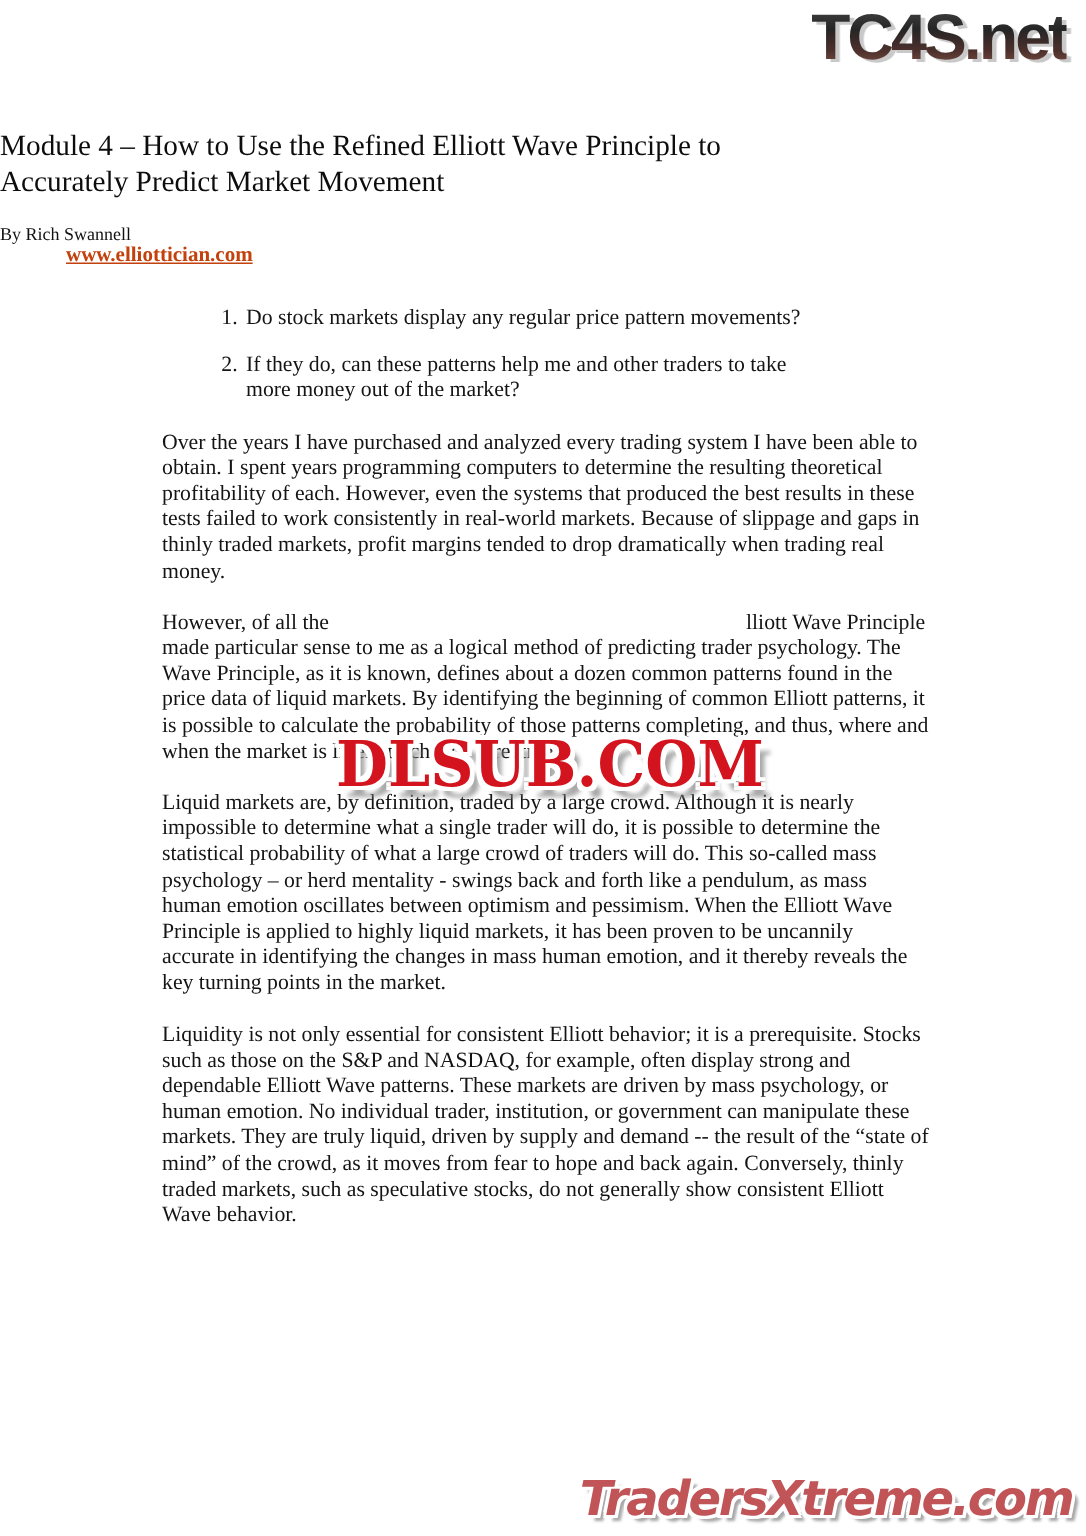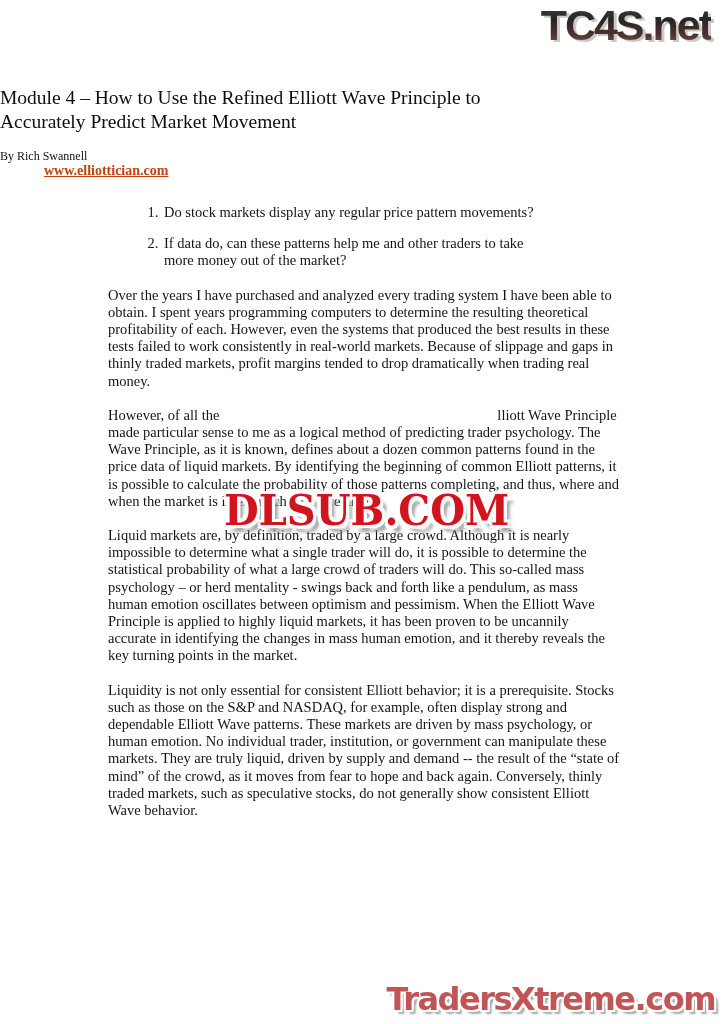--- a/index.html
+++ b/index.html
@@ -101,41 +101,42 @@
     top: 980px; right: 9px;
     font-family: "DejaVu Sans", sans-serif;
     font-weight: bold;
     font-size: 32px;
     letter-spacing: -1.5px;
     color: #c05456;
     text-shadow:
       -2px -2px 0 #fff, 2px -2px 0 #fff, -2px 2px 0 #fff, 2px 2px 0 #fff,
       -2px 0 0 #fff, 2px 0 0 #fff, 0 -2px 0 #fff, 0 2px 0 #fff,
       4px 4px 2px rgba(150,150,150,0.85);
+    font-style: italic;
   }
 </style>
 </head>
 <body>
 
 <div class="tc4s-logo">TC4S.net</div>
 
 <div class="title-block">
   <div>Module 4 – How to Use the Refined Elliott Wave Principle to</div>
   <div>Accurately Predict Market Movement</div>
 </div>
 
 <div class="byline-block">
   <div>By Rich Swannell</div>
   <a class="site-link" href="www.elliottician.com">www.elliottician.com</a>
 </div>
 
 <div class="content">
   <ol class="qlist">
     <li>Do stock markets display any regular price pattern movements?</li>
-    <li>If data do, can these patterns help me and other traders to take
+    <li>If they do, can these patterns help me and other traders to take
 more money out of the market?</li>
   </ol>
   <div class="para">Over the years I have purchased and analyzed every trading system I have been able to obtain.  I spent years programming computers to determine the resulting theoretical profitability of each. However, even the systems that produced the best results in these tests failed to work consistently in real-world markets.  Because of slippage and gaps in thinly traded markets, profit margins tended to drop dramatically when trading real money.</div>
   <div class="para"><span>However, of all the</span><span class="wm-gap"></span><span>lliott Wave Principle made particular sense to me as a logical method of predicting trader psychology. The Wave Principle, as it is known, defines about a dozen common patterns found in the price data of liquid markets. By identifying the beginning of common Elliott patterns, it is possible to calculate the probability of those patterns completing, and thus, where and when the market is likely to change direction.</span></div>
   <div class="para">Liquid markets are, by definition, traded by a large crowd. Although it is nearly impossible to determine what a single trader will do, it is possible to determine the statistical probability of what a large crowd of traders will do. This so-called mass psychology – or herd mentality - swings back and forth like a pendulum, as mass human emotion oscillates between optimism and pessimism. When the Elliott Wave Principle is applied to highly liquid markets, it has been proven to be uncannily accurate in identifying the changes in mass human emotion, and it thereby reveals the key turning points in the market.</div>
   <div class="para">Liquidity is not only essential for consistent Elliott behavior; it is a prerequisite. Stocks such as those on the S&amp;P and NASDAQ, for example, often display strong and dependable Elliott Wave patterns. These markets are driven by mass psychology, or human emotion. No individual trader, institution, or government can manipulate these markets. They are truly liquid, driven by supply and demand -- the result of the “state of mind” of the crowd, as it moves from fear to hope and back again.  Conversely, thinly traded markets, such as speculative stocks, do not generally show consistent Elliott Wave behavior.</div>
 </div>
 
 <div class="dlsub-watermark">DLSUB.COM</div>
 

